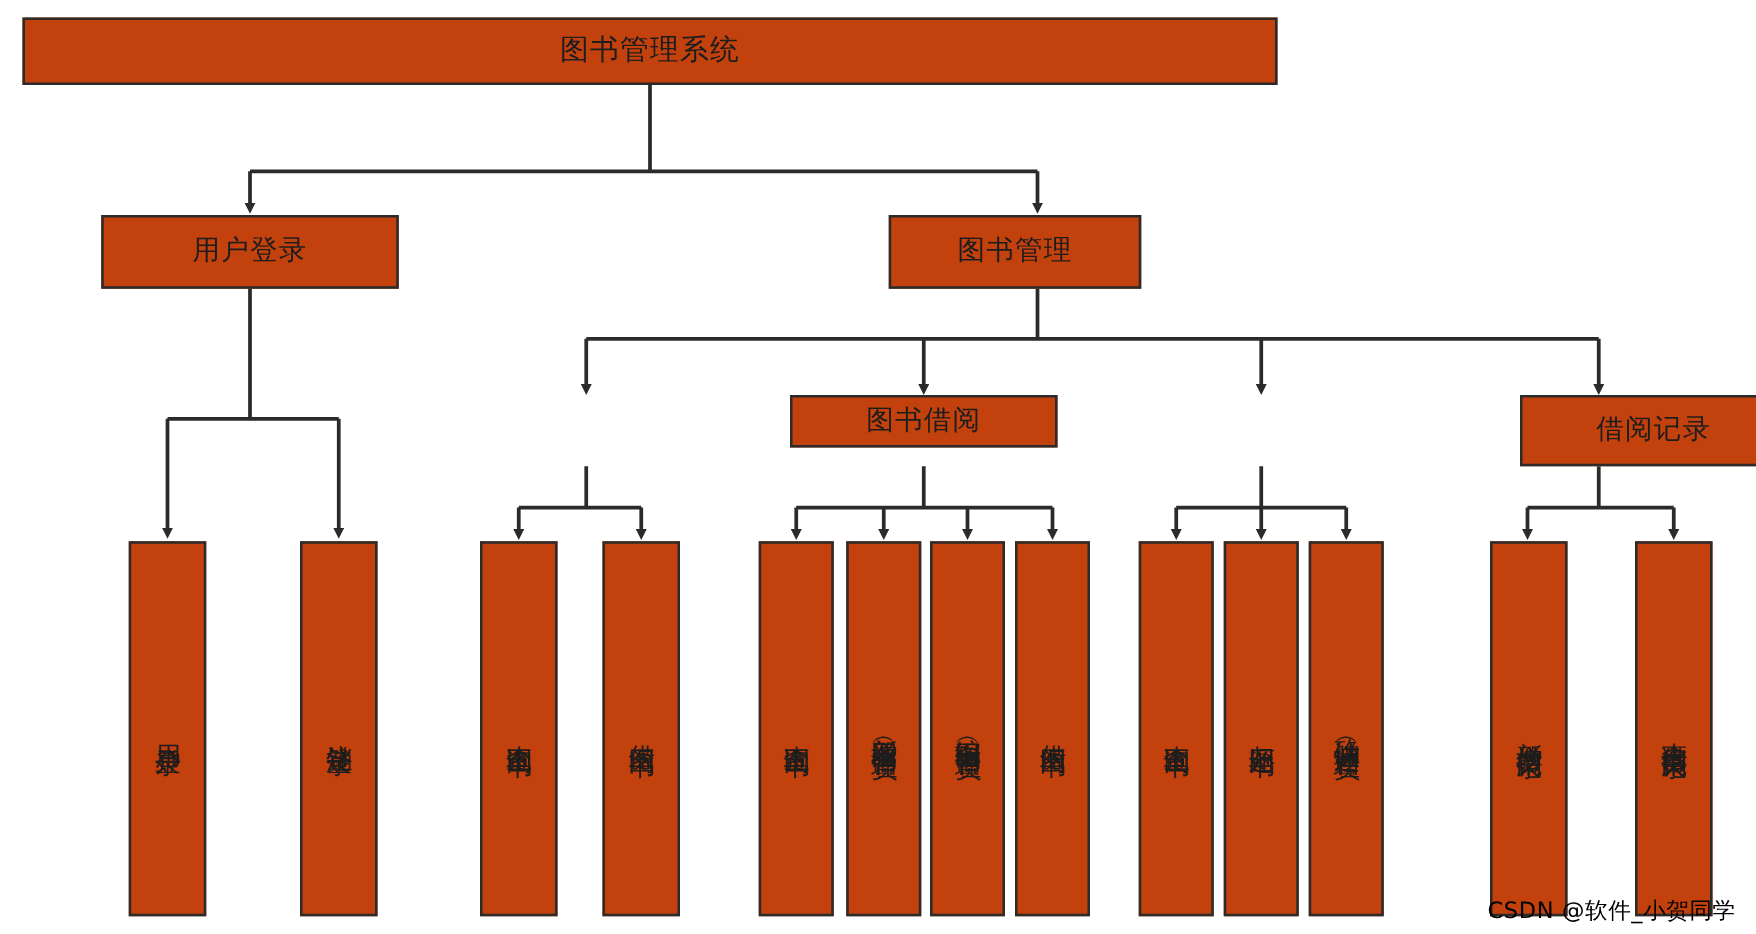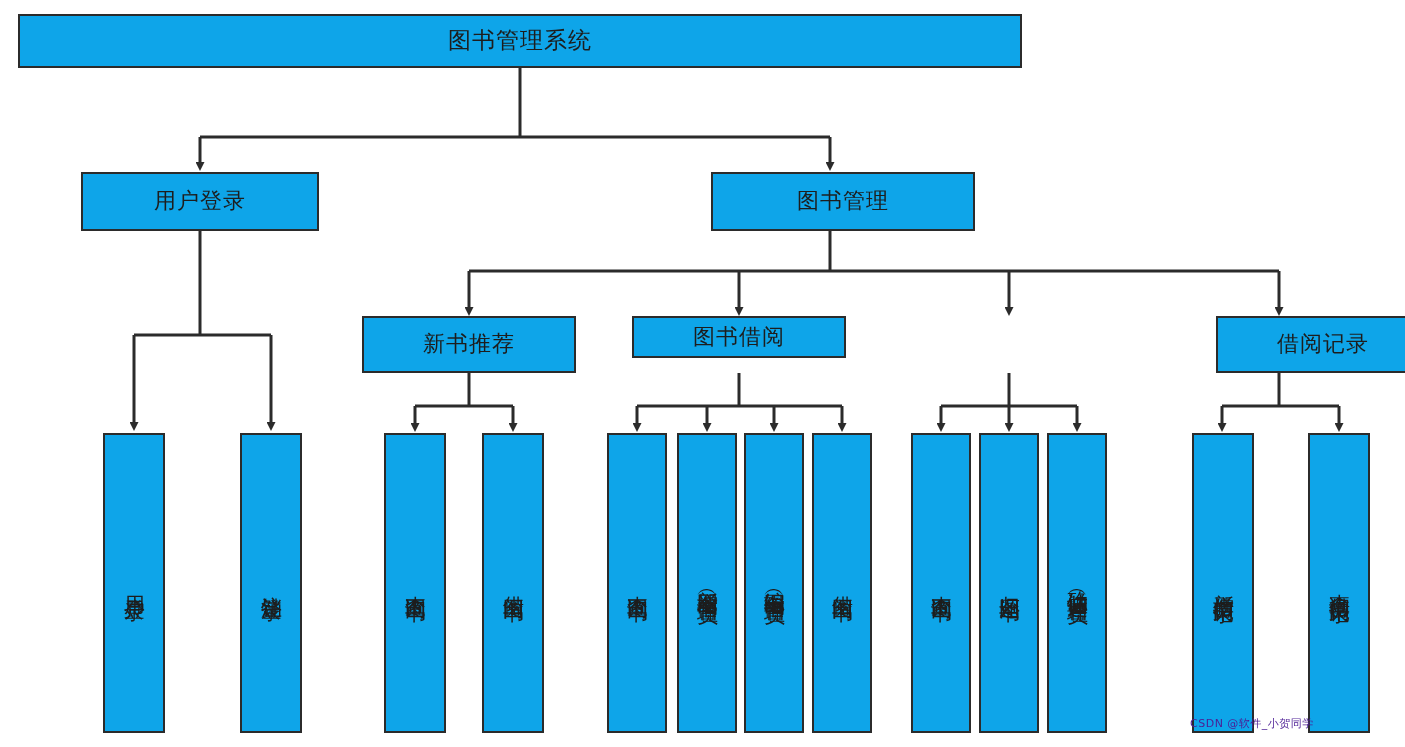--- a/index.html
+++ b/index.html
@@ -22,21 +22,21 @@
     position: absolute;
     left: 0;
     top: 0;
     width: 1405px;
     height: 747px;
     pointer-events: none;
   }
   .node {
     position: absolute;
     box-sizing: border-box;
-    background: #0ea5e9;
+    background: #c2410c;
     border: 2px solid #2b2b2b;
     display: flex;
     align-items: center;
     justify-content: center;
     text-align: center;
     color: #1d1d1d;
   }
   .node-h {
     font-size: 22px;
     letter-spacing: 1px;
@@ -51,22 +51,22 @@
     font-size: 21px;
     line-height: 1.28;
     letter-spacing: 2px;
     padding: 6px 0;
     white-space: nowrap;
     align-items: center;
     justify-content: center;
   }
   .watermark {
     position: absolute;
-    font-size: 11px;
-    color: #4c1d95;
+    font-size: 18px;
+    color: #000000;
     white-space: nowrap;
     letter-spacing: 0.5px;
   }
 </style>
 </head>
 <body>
 
 <div id="canvas">
 
   <svg class="wires" viewBox="0 0 1405 747" xmlns="http://www.w3.org/2000/svg">
@@ -115,23 +115,22 @@
       <path d="M1279,373 L1279,406"></path>
       <path d="M1222,406 L1339,406"></path>
       <path d="M1222,406 L1222,424" marker-end="url(#arrow)"></path>
       <path d="M1339,406 L1339,424" marker-end="url(#arrow)"></path>
     </g>
   </svg>
 
   <div class="node node-h node-root" style="left:18px; top:14px; width:1004px; height:54px;">图书管理系统</div>
 
   <div class="node node-h" style="left:81px; top:172px; width:238px; height:59px;">用户登录</div>
-  <div class="node node-h" style="left:711px; top:172px; width:264px; height:59px;">图书管理</div>
+  <div class="node node-h" style="left:711px; top:172px; width:202px; height:59px;">图书管理</div>
 
-  <div class="node node-h" style="left:362px; top:316px; width:214px; height:57px;">新书推荐</div>
   <div class="node node-h" style="left:632px; top:316px; width:214px; height:42px;">图书借阅</div>
   <div class="node node-h" style="left:1172px; top:316px; width:214px; height:57px;margin-left:44px;">借阅记录</div>
 
   <div class="node node-v" style="left:103px; top:433px; width:62px; height:300px;">用户登录</div>
   <div class="node node-v" style="left:240px; top:433px; width:62px; height:300px;">注销登录</div>
 
   <div class="node node-v" style="left:384px; top:433px; width:62px; height:300px;">查询图书</div>
   <div class="node node-v" style="left:482px; top:433px; width:62px; height:300px;">借阅图书</div>
 
   <div class="node node-v" style="left:607px; top:433px; width:60px; height:300px;">查询图书</div>

